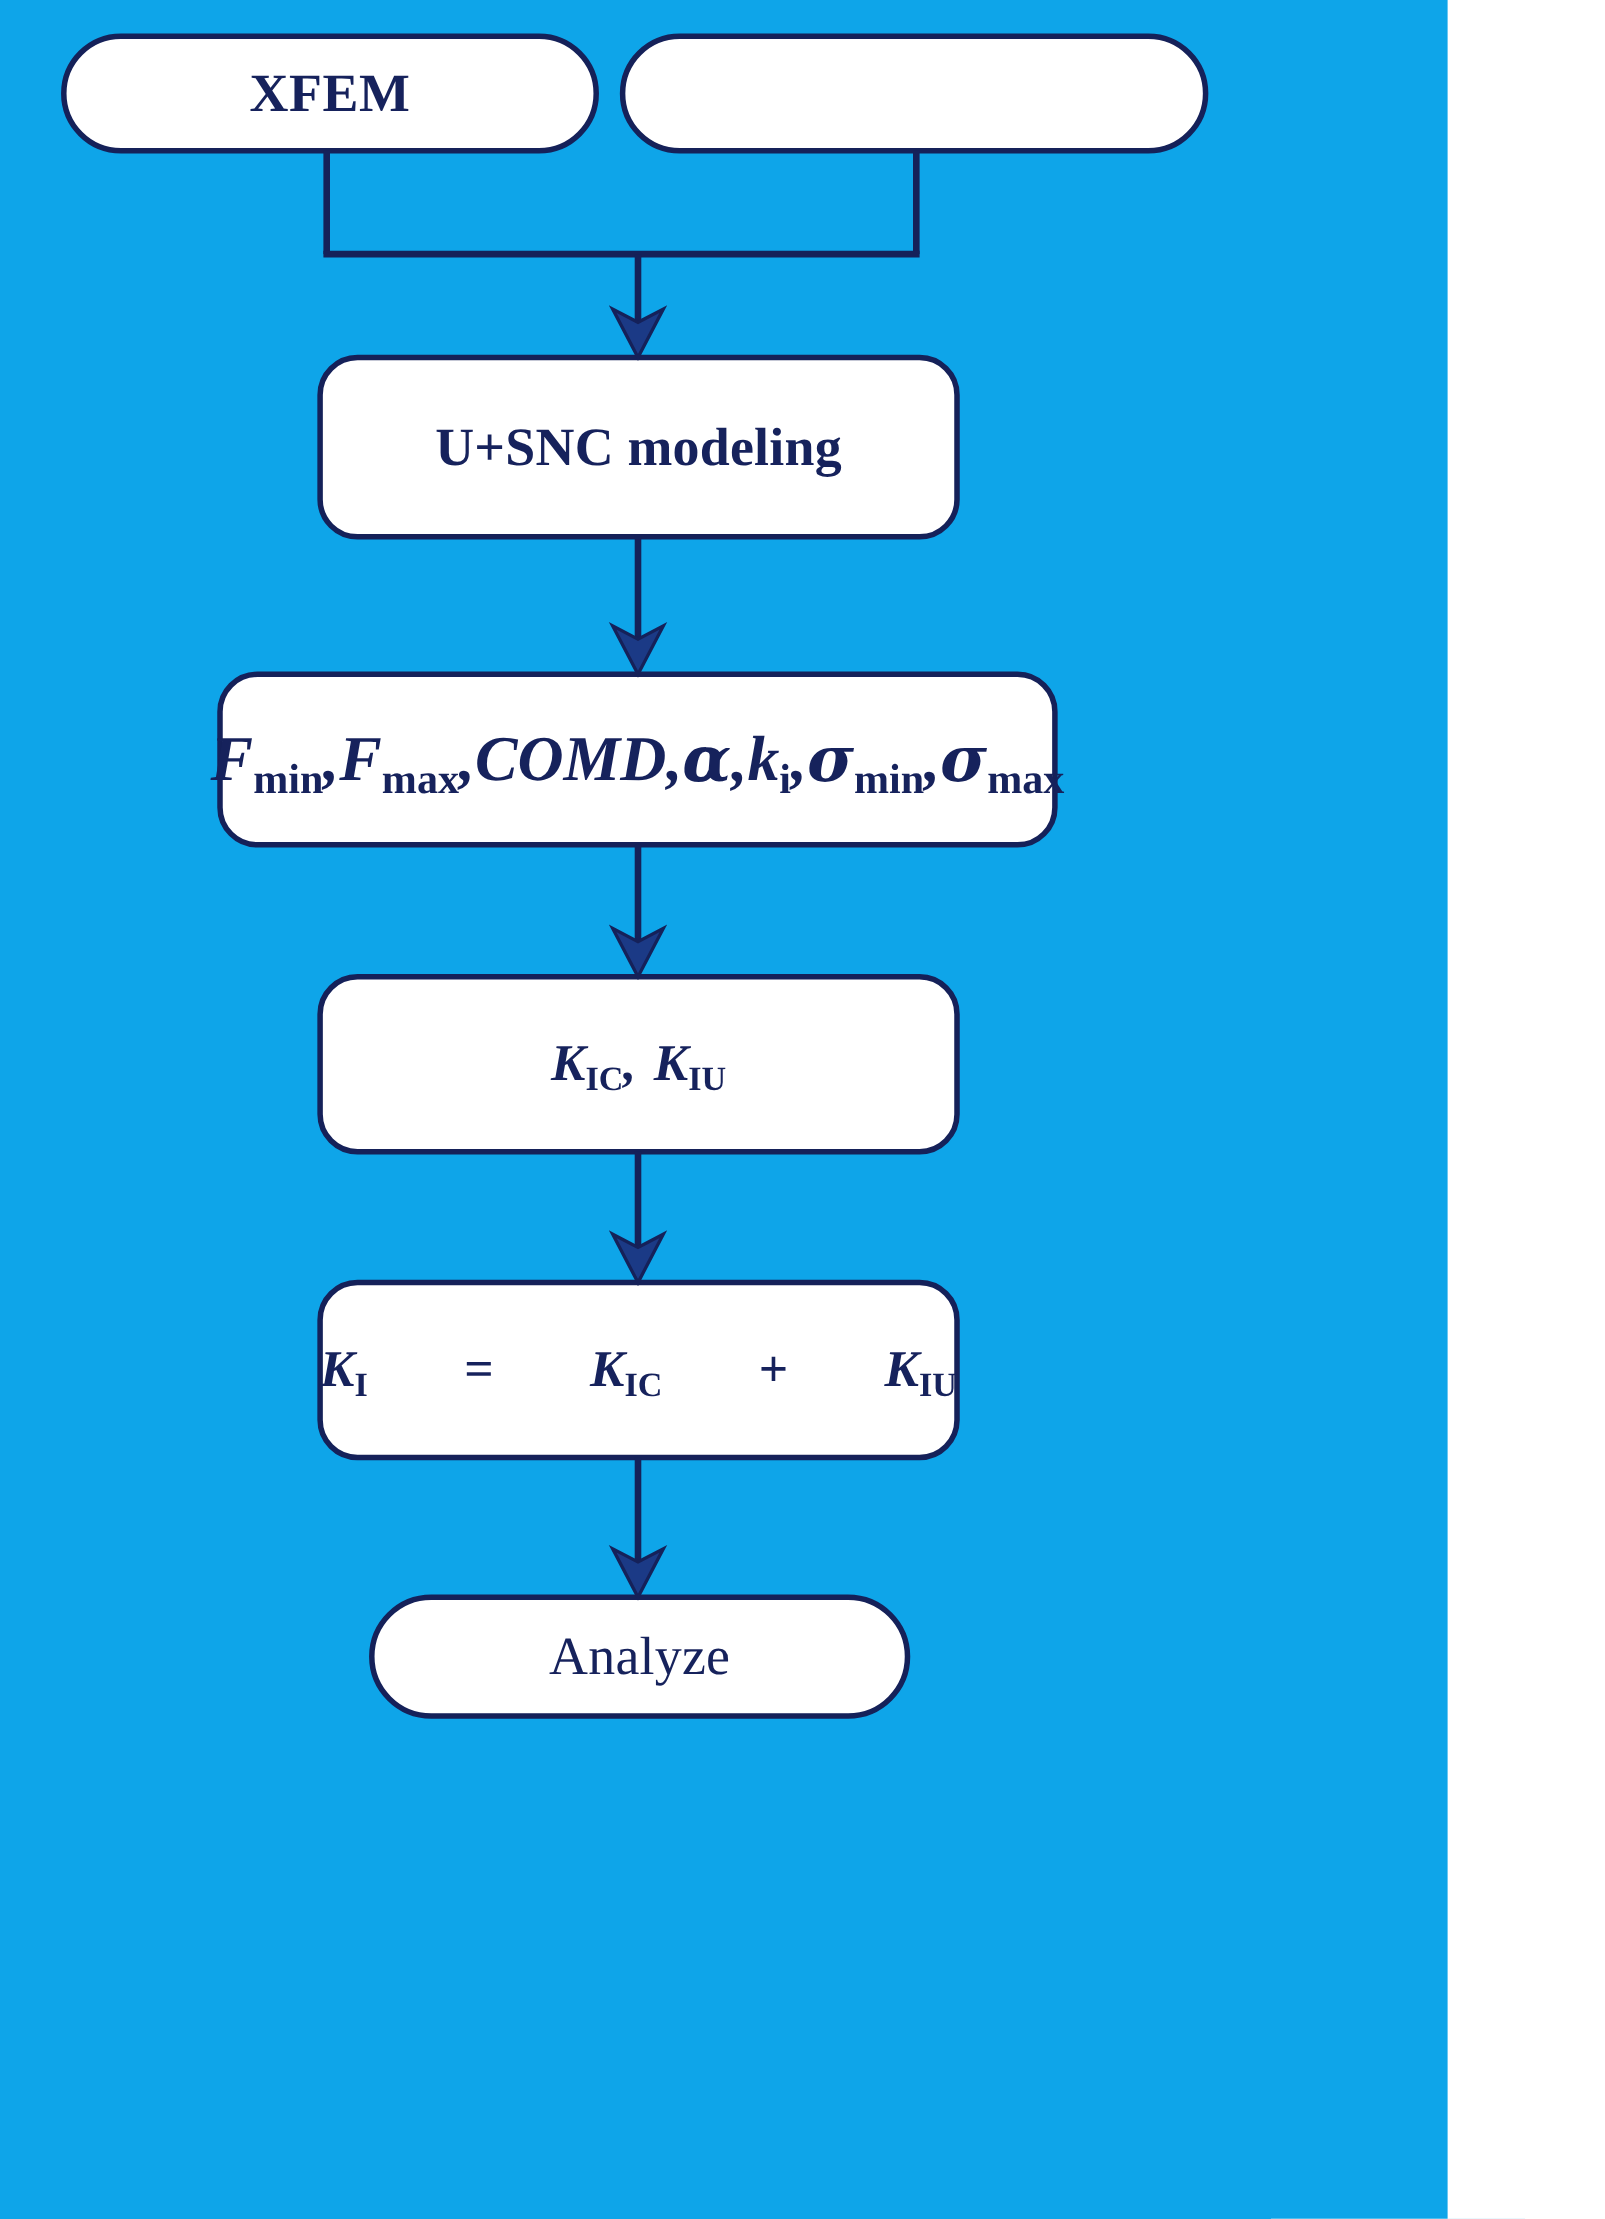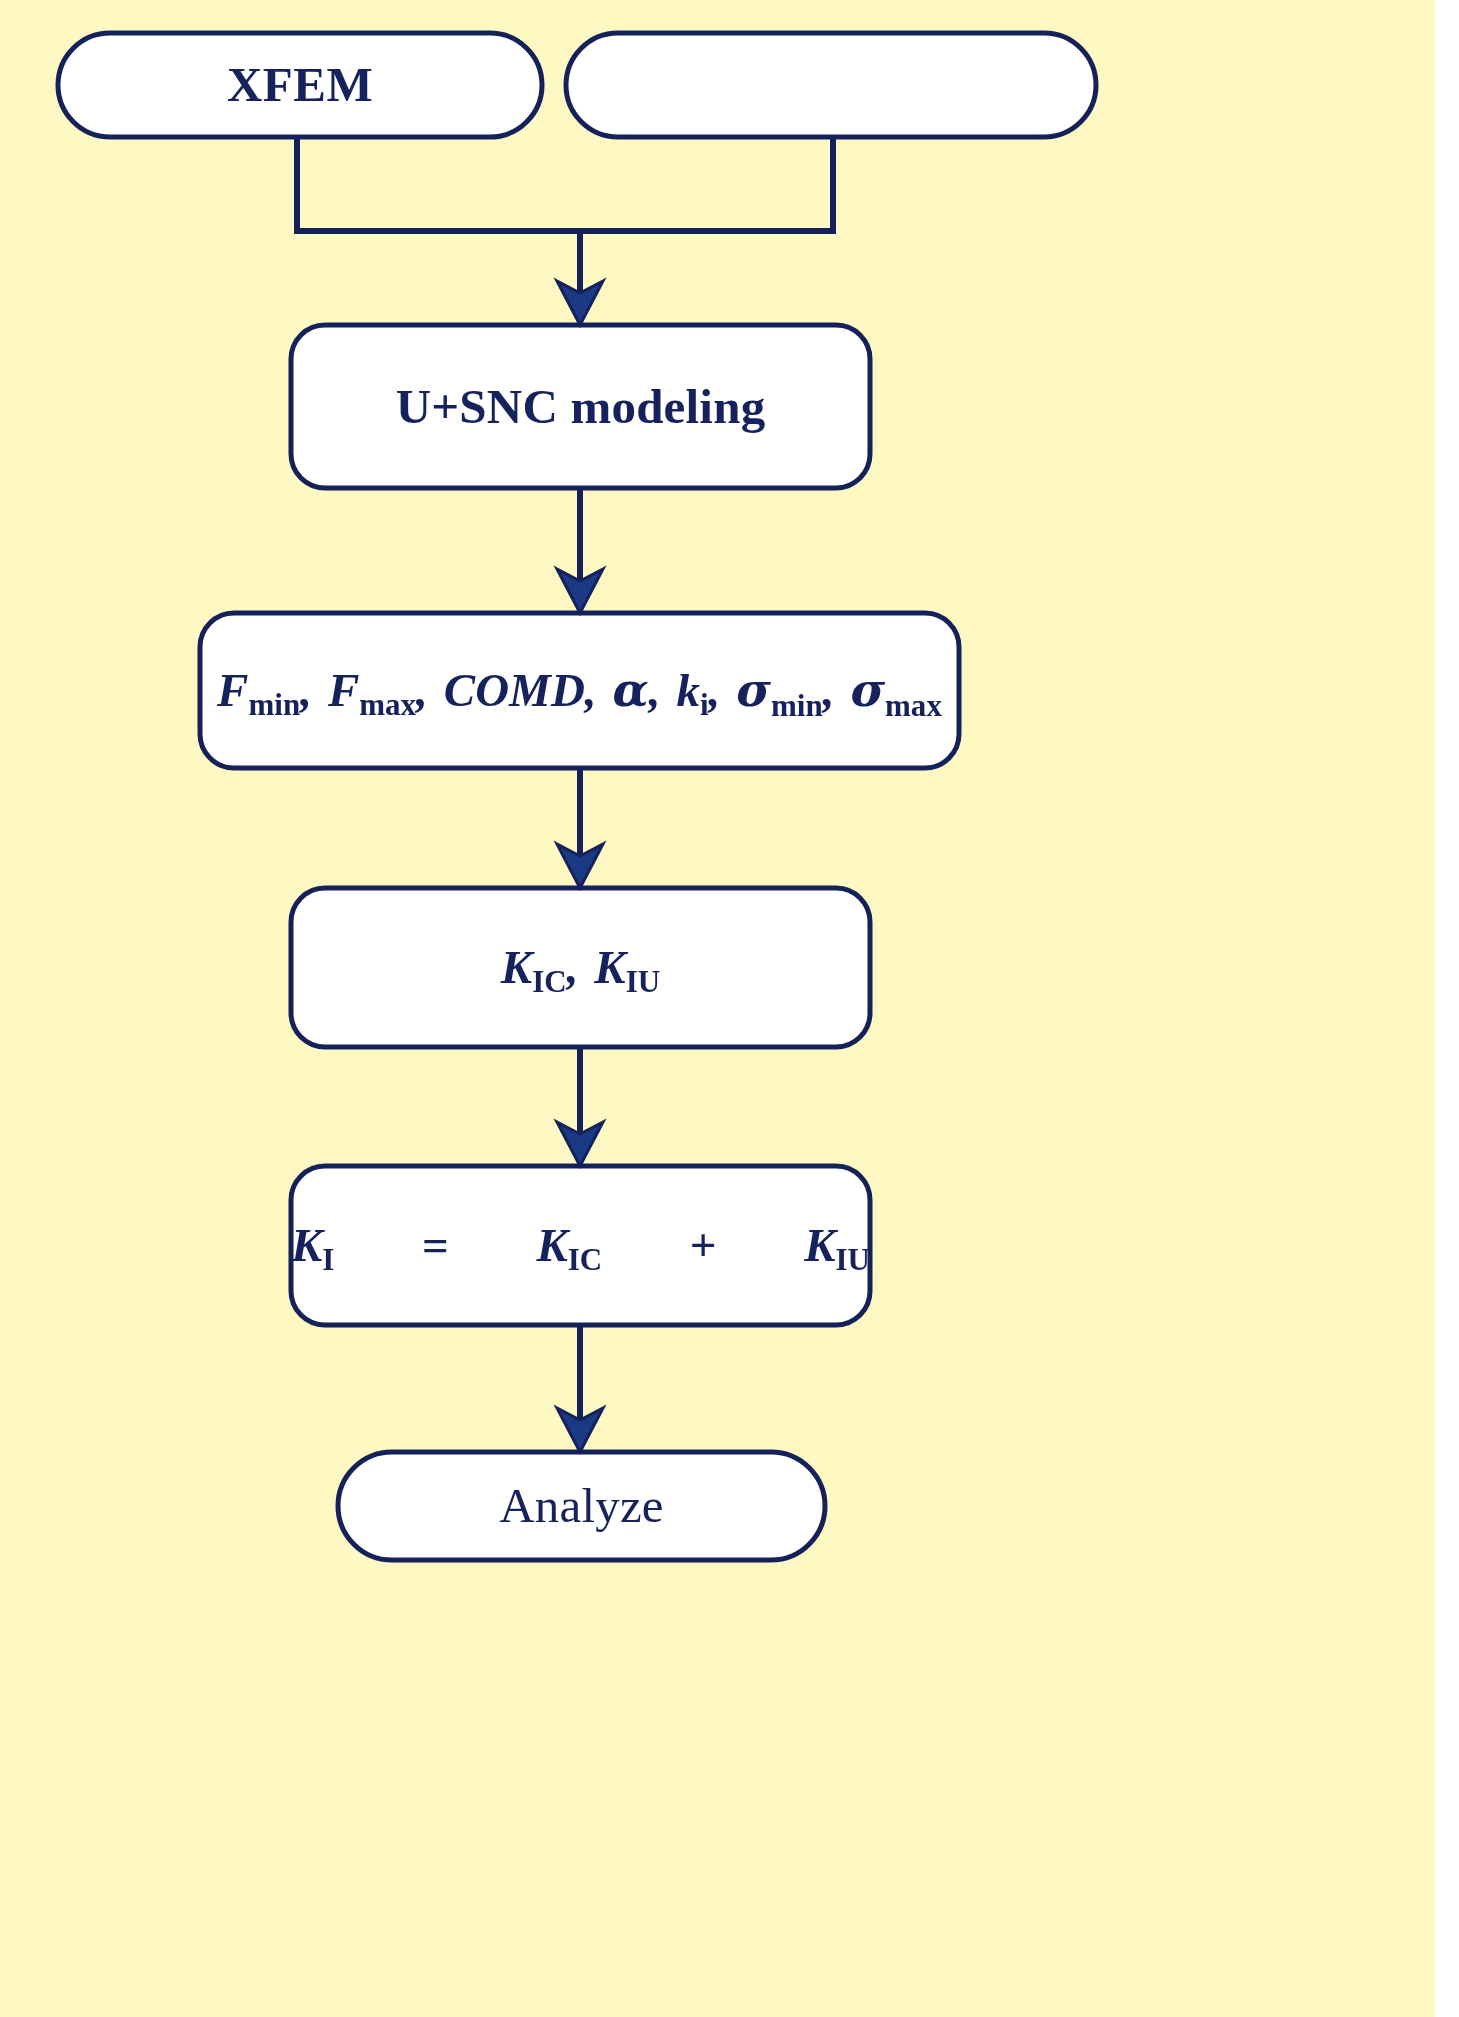--- a/index.html
+++ b/index.html
@@ -9,23 +9,23 @@
     background: #ffffff;
   }
   body {
     width: 1459px;
     height: 2017px;
     overflow: hidden;
     font-family: "Liberation Serif", "DejaVu Serif", serif;
   }
   #diagram-root {
     position: relative;
-    width: 1435px;
+    width: 1316px;
     height: 2017px;
-    background: #fef9c3;
+    background: #0ea5e9;
   }
   svg#flow-svg {
     position: absolute;
     left: 0;
     top: 0;
     width: 1459px;
     height: 2017px;
   }
   .node-shape {
     fill: #ffffff;
@@ -56,21 +56,21 @@
     font-weight: bold;
     line-height: 1.05;
     white-space: nowrap;
     pointer-events: none;
   }
   .label-xfem      { font-size: 49px; letter-spacing: 0.5px; }
   .label-cohesive  { font-size: 49px; letter-spacing: 0.2px; }
   .label-usnc      { font-size: 49px; letter-spacing: 0.2px; }
   .label-analyze   { font-size: 49px; font-weight: normal; letter-spacing: 0.2px; }
 
-  .label-params    { font-size: 47px; font-style: italic; }
+  .label-params    { font-size: 58px; font-style: italic; }
   .label-kickiu    { font-size: 47px; font-style: italic; }
   .label-formula   { font-size: 47px; font-style: italic; }
 
   .sym { font-style: italic; }
   .sub {
     font-size: 0.66em;
     font-style: normal;
     vertical-align: baseline;
     position: relative;
     top: 0.30em;

